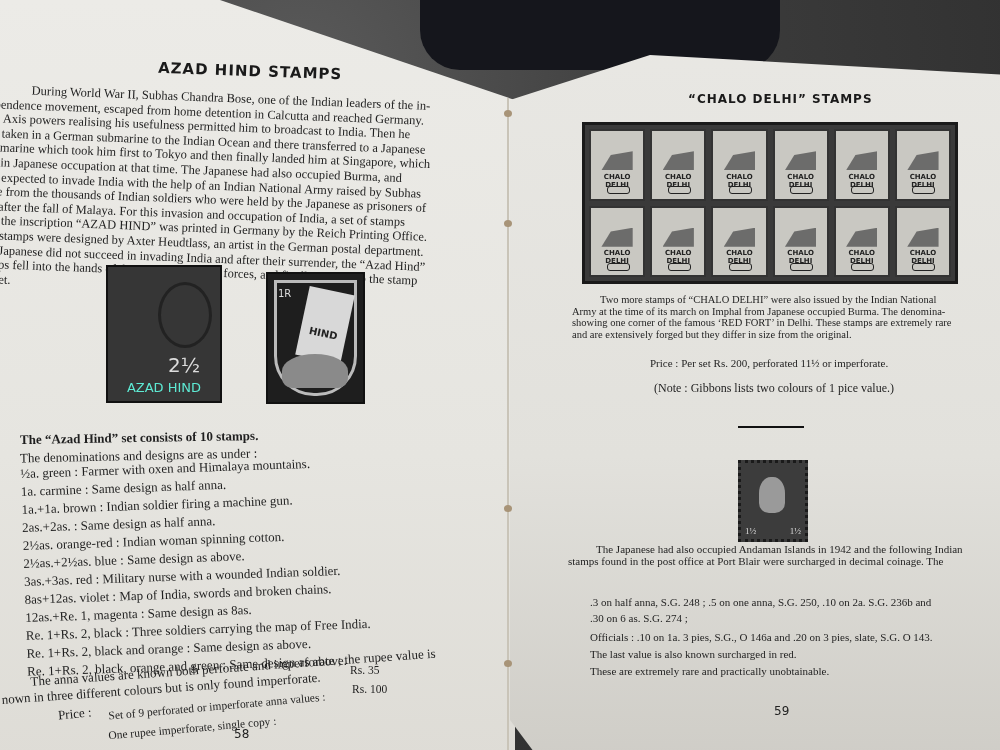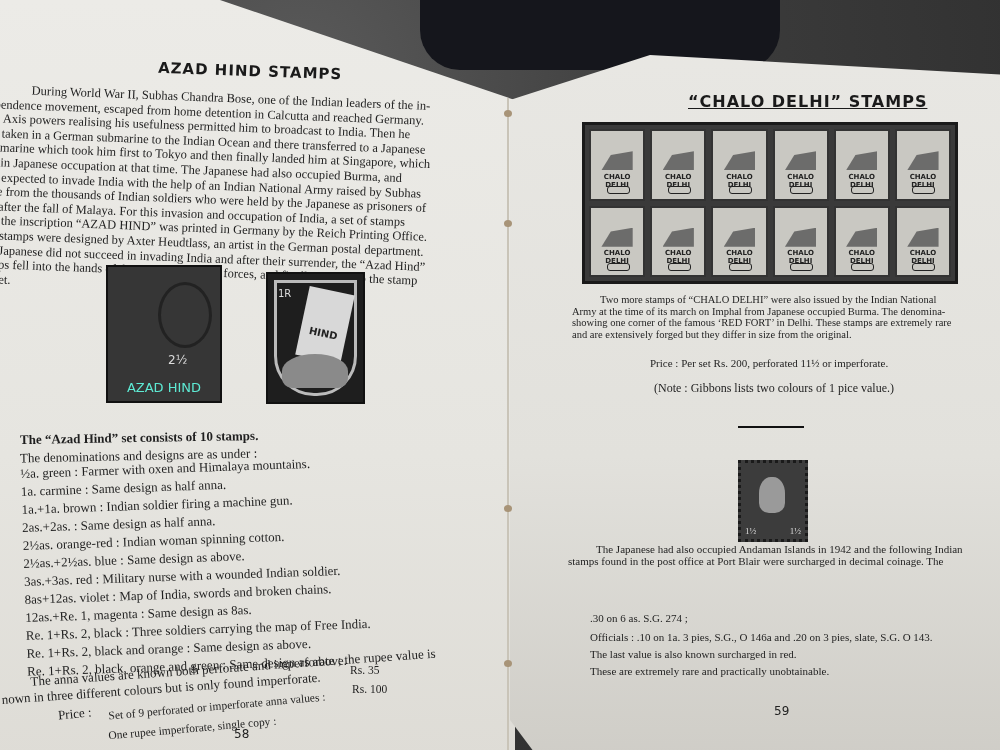--- a/index.html
+++ b/index.html
@@ -83,21 +83,21 @@
     <div>ar after the fall of Malaya. For this invasion and occupation of India, a set of stamps</div>
     <div>ith the inscription “AZAD HIND” was printed in Germany by the Reich Printing Office.</div>
     <div>he stamps were designed by Axter Heudtlass, an artist in the German postal department.</div>
     <div>he Japanese did not succeed in invading India and after their surrender, the “Azad Hind”</div>
     <div>amps fell into the hands of the allied occupying forces, and finally came into the stamp</div>
     <div>arket.</div>
   </div>
 
   <div class="stamp-photo" style="left:116px;top:265px;width:112px;height:134px;background:#363636;">
     <div style="position:absolute;left:50px;top:15px;width:48px;height:60px;border:3px solid #222;border-radius:50%;"></div>
-    <div style="position:absolute;left:60px;top:86px;color:#ddd;font-size:12px;font-family:'DejaVu Sans',sans-serif;">2½</div>
+    <div style="position:absolute;left:60px;top:86px;color:#ddd;font-size:20px;font-family:'DejaVu Sans',sans-serif;">2½</div>
     <div style="position:absolute;left:0;right:0;bottom:6px;text-align:center;color:#5eead4;font-size:13px;font-family:'DejaVu Sans',sans-serif;margin-top:28px;">AZAD HIND</div>
   </div>
 
   <div class="stamp-photo" style="left:276px;top:272px;width:95px;height:128px;background:#1e1e1e;">
     <div style="position:absolute;left:6px;top:6px;right:6px;bottom:6px;border:3px solid #bbb;border-radius:0 0 40px 40px;"></div>
     <div style="position:absolute;left:10px;top:14px;color:#ddd;font-size:10px;font-family:'DejaVu Sans',sans-serif;">1R</div>
     <div style="position:absolute;left:34px;top:16px;width:46px;height:70px;background:#d8d8d8;transform:rotate(12deg);">
       <div style="position:absolute;top:38px;left:0;right:0;text-align:center;font-size:10px;font-weight:bold;font-family:'DejaVu Sans',sans-serif;color:#222;">HIND</div>
     </div>
     <div style="position:absolute;left:14px;bottom:14px;width:66px;height:34px;background:#8a8a8a;border-radius:50% 50% 10px 10px;"></div>
@@ -129,21 +129,21 @@
   <div class="line" style="left:68px;top:706px;transform:rotate(-5deg);">Price :</div>
   <div class="line small" style="left:118px;top:700px;transform:rotate(-5deg);">Set of 9 perforated or imperforate anna values :</div>
   <div class="line small" style="left:360px;top:664px;">Rs. 35</div>
   <div class="line small" style="left:118px;top:722px;transform:rotate(-5deg);">One rupee imperforate, single copy :</div>
   <div class="line small" style="left:362px;top:683px;">Rs. 100</div>
 
   <div class="page-num" style="left:244px;top:727px;">58</div>
 </div>
 
 <div class="page page-right">
-  <div class="heading" style="left:178px;top:92px;font-size:16px;text-decoration:underline;">“CHALO DELHI” STAMPS</div>
+  <div class="heading" style="left:178px;top:92px;font-size:12px;">“CHALO DELHI” STAMPS</div>
 
   <div class="sheet" style="left:72px;top:122px;width:362px;height:148px;">
     <div class="cell">
         <div class="roof"></div>
         <div class="lbl">CHALO DELHI</div>
         <div class="pill"></div>
       </div>
     <div class="cell">
         <div class="roof"></div>
         <div class="lbl">CHALO DELHI</div>
@@ -217,20 +217,21 @@
     <div style="position:absolute;left:18px;top:14px;width:26px;height:36px;background:#9a9a9a;border-radius:45% 45% 10px 10px;"></div>
     <div style="position:absolute;left:4px;bottom:3px;color:#ddd;font-size:9px;">1½</div>
     <div style="position:absolute;right:4px;bottom:3px;color:#ddd;font-size:9px;">1½</div>
   </div>
 
   <div class="para" style="left:58px;top:543px;width:410px;font-size:11px;line-height:12px;">
     <div style="padding-left:28px">The Japanese had also occupied Andaman Islands in 1942 and the following Indian</div>
     <div>stamps found in the post office at Port Blair were surcharged in decimal coinage. The</div>
   </div>
 
+  <div class="line" style="left:80px;top:596px;font-size:11px;">.3 on half anna, S.G. 248 ; .5 on one anna, S.G. 250, .10 on 2a. S.G. 236b and</div>
   <div class="line" style="left:80px;top:612px;font-size:11px;">.30 on 6 as. S.G. 274 ;</div>
   <div class="line" style="left:80px;top:631px;font-size:11px;">Officials : .10 on 1a. 3 pies, S.G., O 146a and .20 on 3 pies, slate, S.G. O 143.</div>
   <div class="line" style="left:80px;top:648px;font-size:11px;">The last value is also known surcharged in red.</div>
   <div class="line" style="left:80px;top:665px;font-size:11px;">These are extremely rare and practically unobtainable.</div>
 
   <div class="page-num" style="left:264px;top:704px;">59</div>
 </div>
 
 <div class="spine"></div>
 <div class="stitch" style="top:110px"></div>

